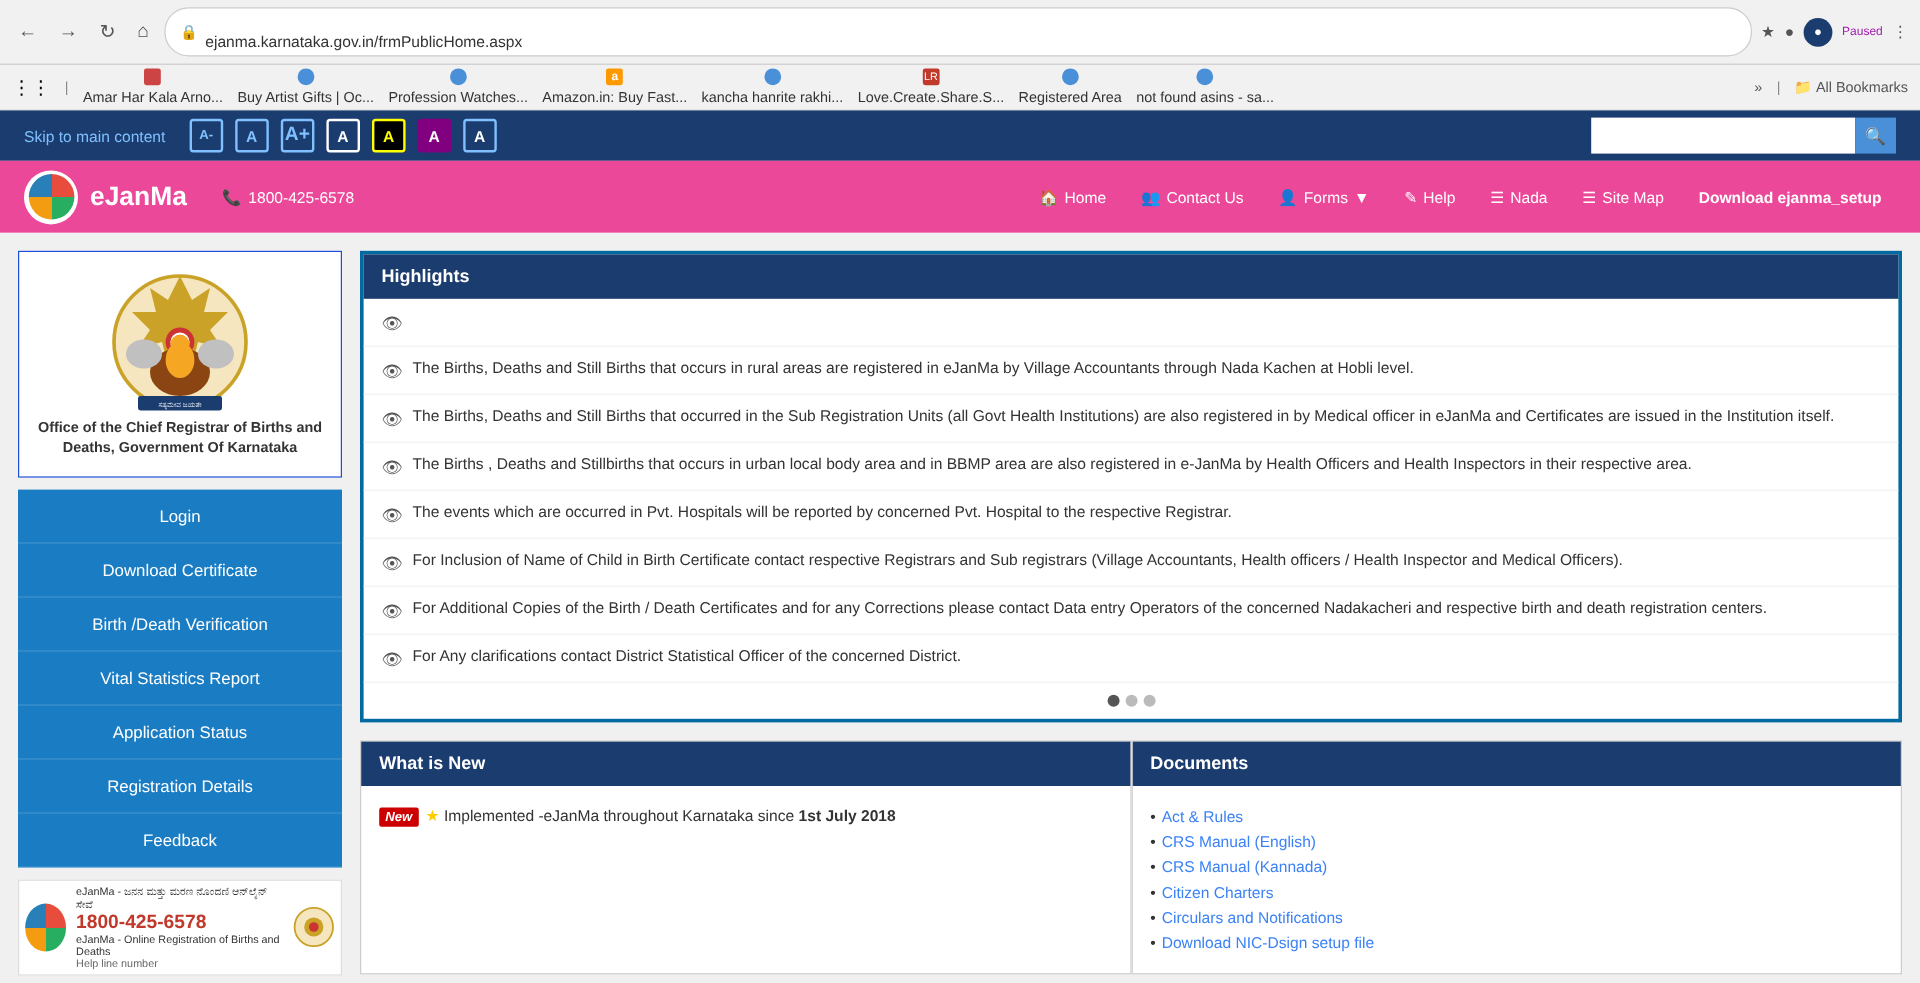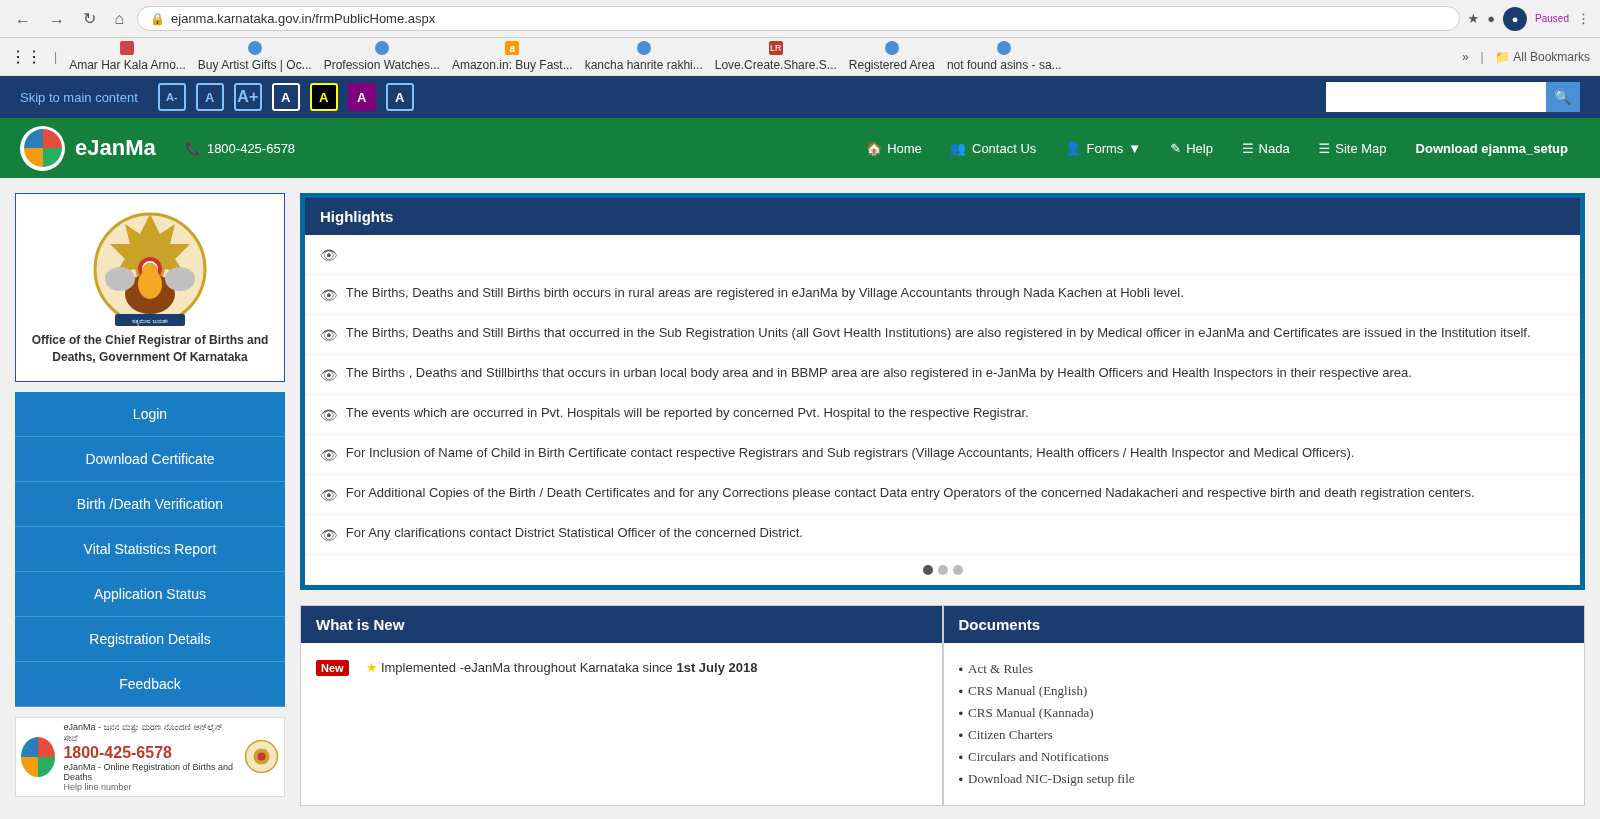--- a/index.html
+++ b/index.html
@@ -5,21 +5,21 @@
     * { margin: 0; padding: 0; box-sizing: border-box; }
     body { font-family: Arial, sans-serif; font-size: 13px; background: #f0f0f0; }
 
     
     .browser-chrome { background: #3c3c3c; }
     .browser-toolbar { background: #f1f1f1; padding: 6px 10px; display: flex; align-items: center; gap: 8px; border-bottom: 1px solid #ccc; }
     .browser-nav-btn { background: none; border: none; cursor: pointer; color: #555; font-size: 16px; padding: 2px 5px; }
     .browser-nav-btn:disabled { color: #bbb; cursor: default; }
     .address-bar { flex: 1; background: white; border: 1px solid #ccc; border-radius: 20px; padding: 4px 12px; display: flex; align-items: center; gap: 6px; font-size: 13px; color: #333; }
     .address-icon { color: #555; font-size: 12px; }
-    .address-text { flex: 1; font-size: 13px; }
+    .address-text { flex: 1; font-size: 13px; margin-top: 16px; }
     .browser-action-icons { display: flex; gap: 8px; align-items: center; color: #555; }
 
     .bookmarks-bar { background: #f1f1f1; padding: 3px 10px; display: flex; align-items: center; gap: 12px; border-bottom: 1px solid #e0e0e0; font-size: 12px; overflow: hidden; white-space: nowrap; }
     .bookmark-item { display: flex; align-items: center; gap: 3px; cursor: pointer; color: #333; text-decoration: none; flex-direction: column; }
     .bm-icon { width: 14px; height: 14px; border-radius: 2px; display: inline-block; }
     .bm-icon.ms { background: #cc4444; }
     .bm-icon.globe { background: #4a90d9; border-radius: 50%; }
     .bm-icon.amazon { background: #ff9900; }
     .bm-more { margin-left: auto; }
 
@@ -35,21 +35,21 @@
     .font-btn.large { color: #80c0ff; border-color: #80c0ff; background: none; font-size: 16px; }
     .font-btn.normal { color: white; border-color: white; background: none; font-size: 13px; }
     .font-btn.high-contrast { background: black; color: yellow; border-color: yellow; }
     .font-btn.purple { background: purple; color: white; border-color: purple; }
     .font-btn.blue { background: #1a3c6e; color: white; border: 2px solid #80c0ff; }
     .search-bar { margin-left: auto; display: flex; align-items: center; }
     .search-input { width: 220px; height: 30px; border: none; padding: 4px 8px; font-size: 13px; }
     .search-btn { background: #4a90d9; border: none; width: 34px; height: 30px; cursor: pointer; color: white; font-size: 14px; }
 
     
-    .nav-bar { background: #15803d; padding: 0 20px; display: flex; align-items: center; height: 60px; }
+    .nav-bar { background: #ec4899; padding: 0 20px; display: flex; align-items: center; height: 60px; }
     .nav-logo { display: flex; align-items: center; gap: 10px; }
     .logo-circle { width: 45px; height: 45px; border-radius: 50%; background: white; display: flex; align-items: center; justify-content: center; overflow: hidden; }
     .logo-inner { width: 38px; height: 38px; border-radius: 50%; background: conic-gradient(#e74c3c 0deg 90deg, #27ae60 90deg 180deg, #f39c12 180deg 270deg, #2980b9 270deg 360deg); }
     .nav-title { color: white; font-size: 22px; font-weight: bold; margin-right: 20px; }
     .nav-phone { color: white; font-size: 13px; display: flex; align-items: center; gap: 5px; }
     .nav-menu { display: flex; align-items: center; margin-left: auto; gap: 5px; }
     .nav-menu-item { color: white; font-size: 13px; padding: 8px 12px; cursor: pointer; display: flex; align-items: center; gap: 5px; text-decoration: none; }
     .nav-menu-item.download-setup { font-weight: bold; }
 
     
@@ -58,35 +58,35 @@
     
     .left-sidebar { width: 270px; flex-shrink: 0; }
     .sidebar-logo-box { background: white; border: 1px solid #1d4ed8; padding: 15px; text-align: center; margin-bottom: 10px; }
     .sidebar-office-text { font-size: 12px; font-weight: bold; color: #333; line-height: 1.4; }
     .sidebar-nav { background: #1a7dc4; }
     .sidebar-nav-item { display: block; color: white; text-align: center; padding: 14px 10px; font-size: 14px; cursor: pointer; text-decoration: none; border-bottom: 1px solid rgba(255,255,255,0.2); }
 
     
     .right-content { flex: 1; }
     .section-header { background: #1a3c6e; color: white; padding: 10px 15px; font-size: 15px; font-weight: bold; margin-bottom: 0; }
-    .highlights-box { background: white; border: 5px solid #0369a1; margin-bottom: 15px; }
+    .highlights-box { background: white; border: 3px solid #0369a1; margin-bottom: 15px; }
     .highlight-item { display: flex; align-items: flex-start; gap: 8px; padding: 8px 15px; font-size: 13px; color: #333; line-height: 1.5; border-bottom: 1px solid #f0f0f0; }
     .eye-icon { color: #555; margin-top: 2px; flex-shrink: 0; font-size: 14px; }
 
     .bottom-row { display: flex; gap: 0; margin-top: 15px; }
     .what-is-new { flex: 1; background: white; border: 1px solid #ccc; }
     .documents { flex: 1; background: white; border: 1px solid #ccc; }
     .section-body { padding: 15px; }
-    .new-badge { background: #cc0000; color: white; font-size: 11px; font-weight: bold; padding: 2px 5px; border-radius: 2px; margin-right: 17px; }
+    .new-badge { background: #cc0000; color: white; font-size: 11px; font-weight: bold; padding: 2px 5px; border-radius: 2px; margin-right: 6px; font-style: italic; }
     .new-star { color: #ffcc00; }
     .new-item-text { font-size: 13px; color: #333; line-height: 1.6; }
     .doc-list { list-style: none; padding: 0; }
     .doc-list li { padding: 3px 0; font-size: 13px; display: flex; align-items: center; gap: 5px; }
     .doc-list li::before { content: "•"; color: #333; }
-    .doc-list a { color: #404040; text-decoration: none; font-family: Liberation Serif, serif; }
+    .doc-list a { color: #3b82f6; text-decoration: none; }
 
     .helpline-img { width: 100%; height: 80px; background: white; display: flex; align-items: center; justify-content: center; padding: 5px; border: 1px solid #ddd; margin-top: 10px; }
     .helpline-content { display: flex; align-items: center; gap: 8px; }
     .helpline-logo { width: 40px; height: 40px; border-radius: 50%; background: conic-gradient(#e74c3c 0deg 90deg, #27ae60 90deg 180deg, #f39c12 180deg 270deg, #2980b9 270deg 360deg); }
     .helpline-number { font-size: 16px; font-weight: bold; color: #c0392b; }
 
     .pagination { text-align: center; padding: 10px; display: flex; justify-content: center; gap: 5px; }
     .page-dot { width: 10px; height: 10px; border-radius: 50%; background: #bbb; display: inline-block; cursor: pointer; }
     .page-dot.active { background: #555; }
   </style>
@@ -273,21 +273,21 @@
 
       <div class="highlights-box">
         <div class="section-header">Highlights</div>
         <div id="highlights-list">
 
         <div class="highlight-item">
               <span class="eye-icon">👁</span>
             </div>
             <div class="highlight-item">
               <span class="eye-icon">👁</span>
-              <span>The Births, Deaths and Still Births birth occurs in rural areas are registered in eJanMa by Village Accountants through Nada Kachen at Hobli level.</span>
+              <span>The Births, Deaths and Still Births that occurs in rural areas are registered in eJanMa by Village Accountants through Nada Kachen at Hobli level.</span>
             </div>
             <div class="highlight-item">
               <span class="eye-icon">👁</span>
               <span>The Births, Deaths and Still Births that occurred in the Sub Registration Units (all Govt Health Institutions) are also registered in by Medical officer in eJanMa and Certificates are issued in the Institution itself.</span>
             </div>
             <div class="highlight-item">
               <span class="eye-icon">👁</span>
               <span>The Births , Deaths and Stillbirths that occurs in urban local body area and in BBMP area are also registered in e-JanMa by Health Officers and Health Inspectors in their respective area.</span>
             </div>
             <div class="highlight-item">

